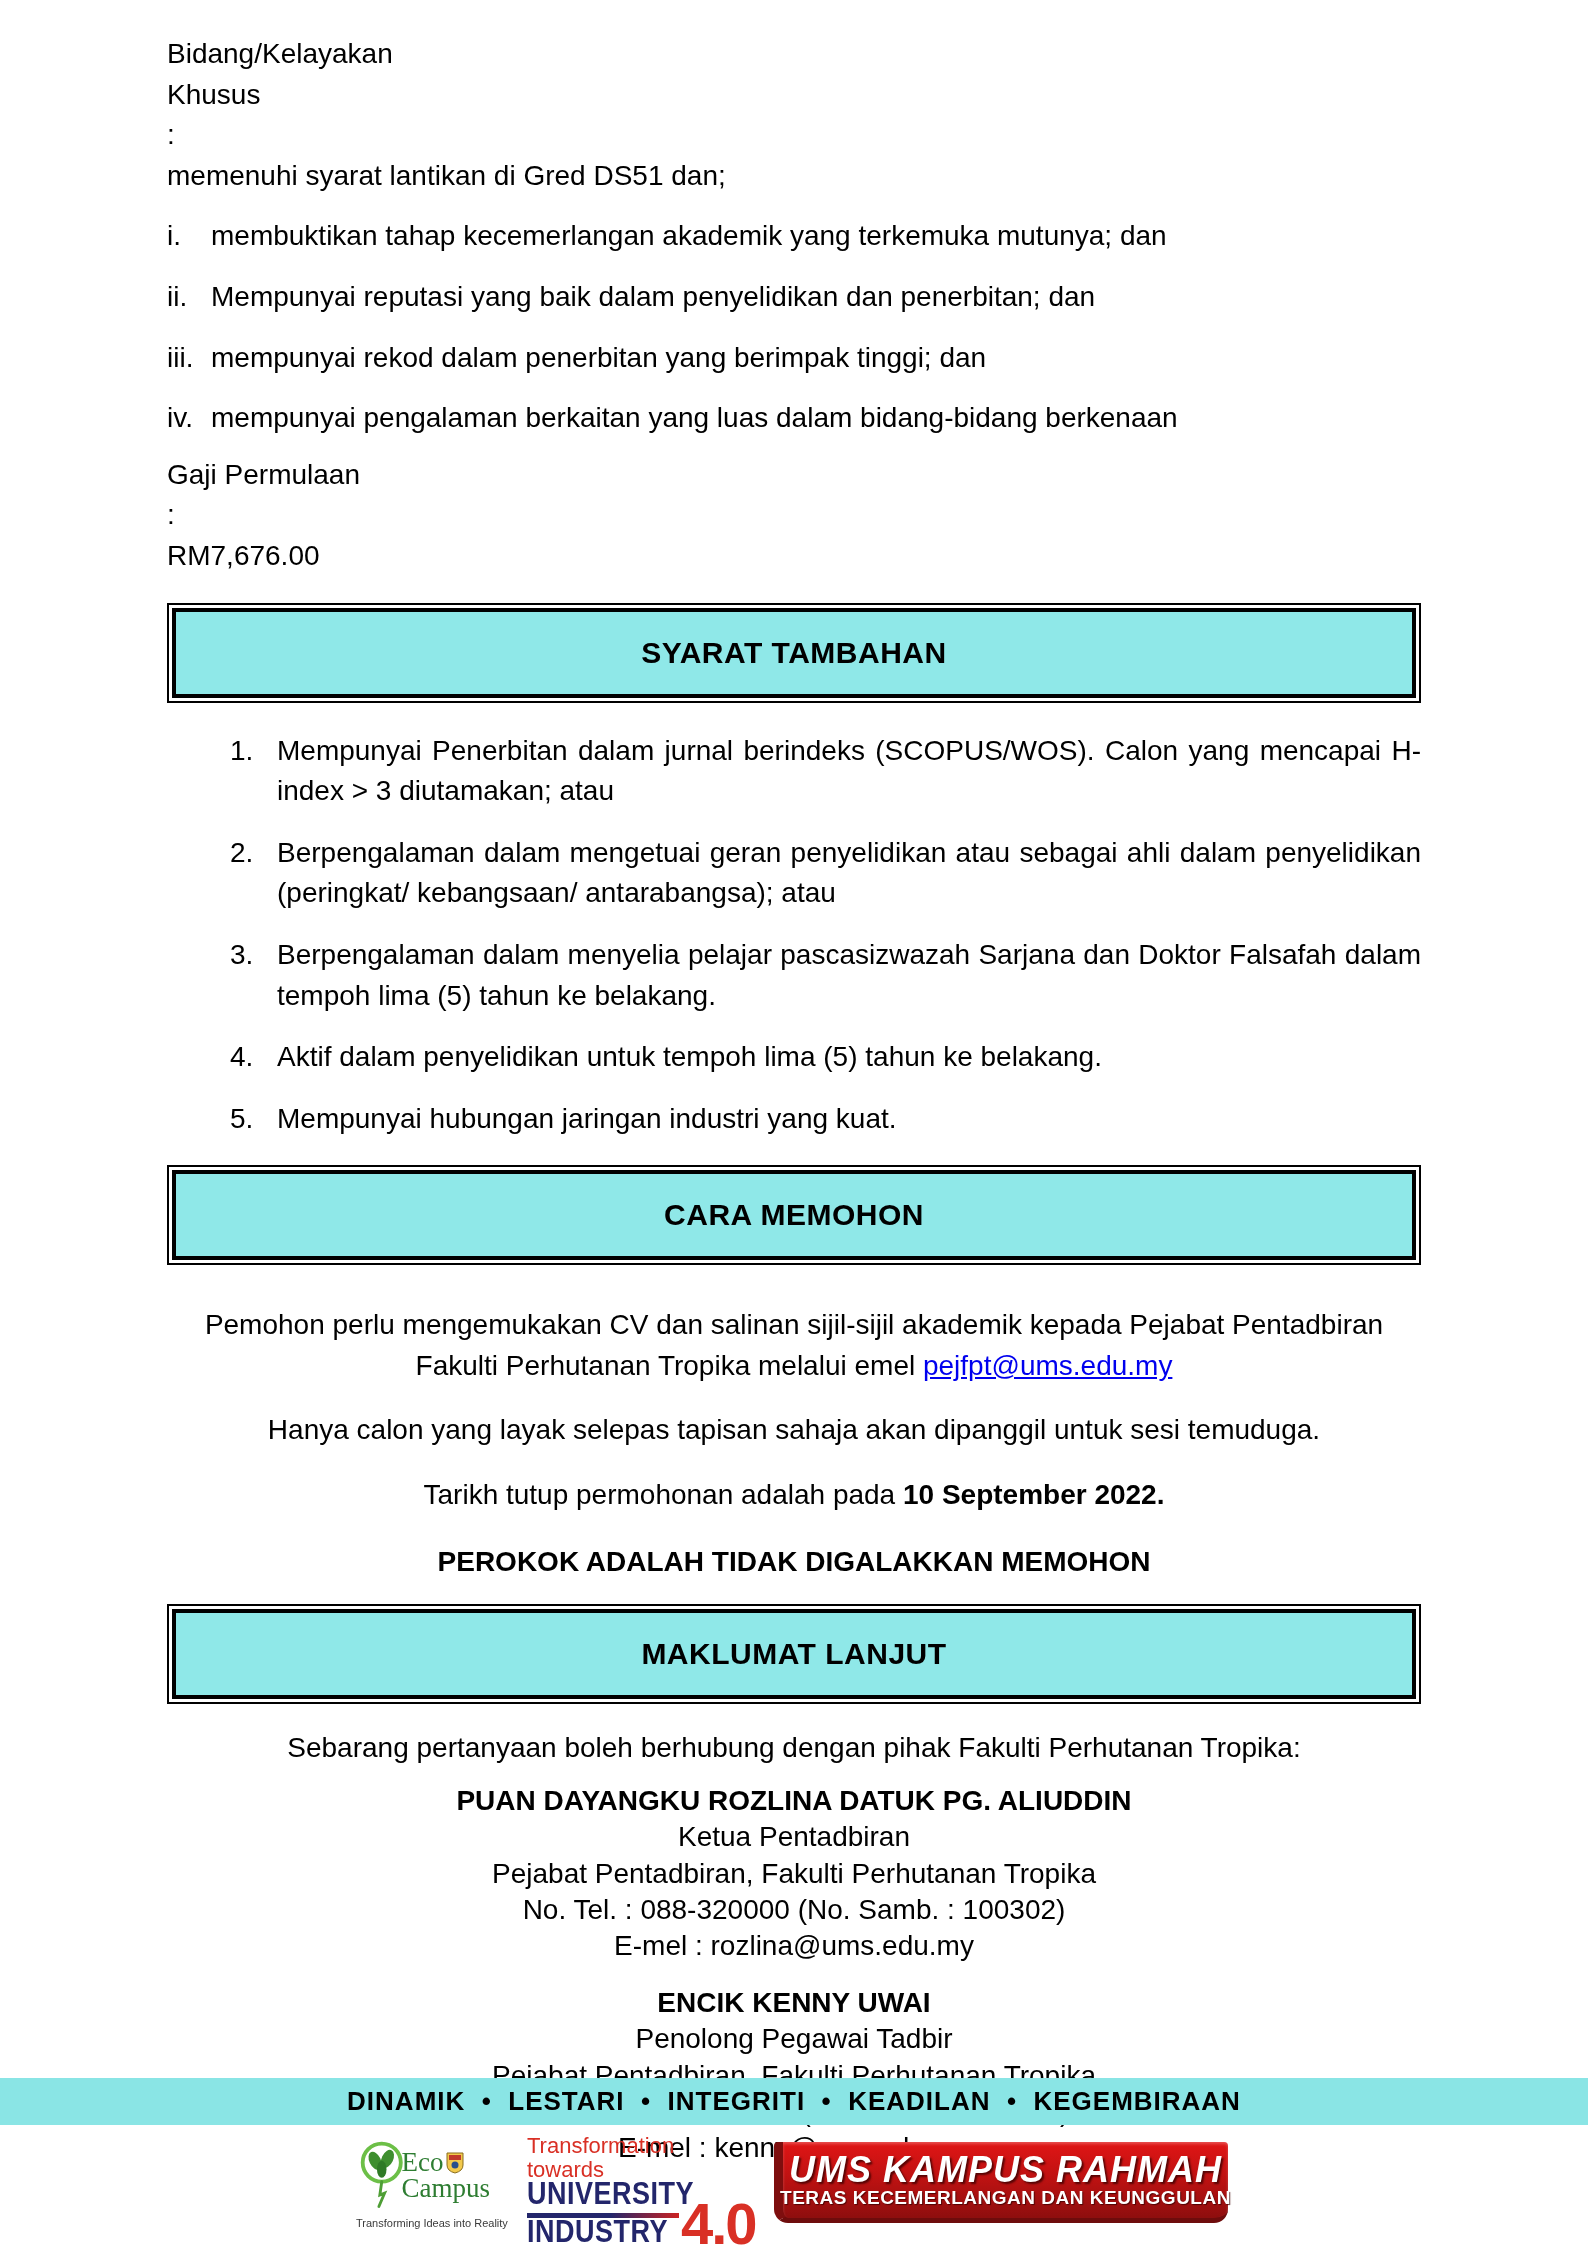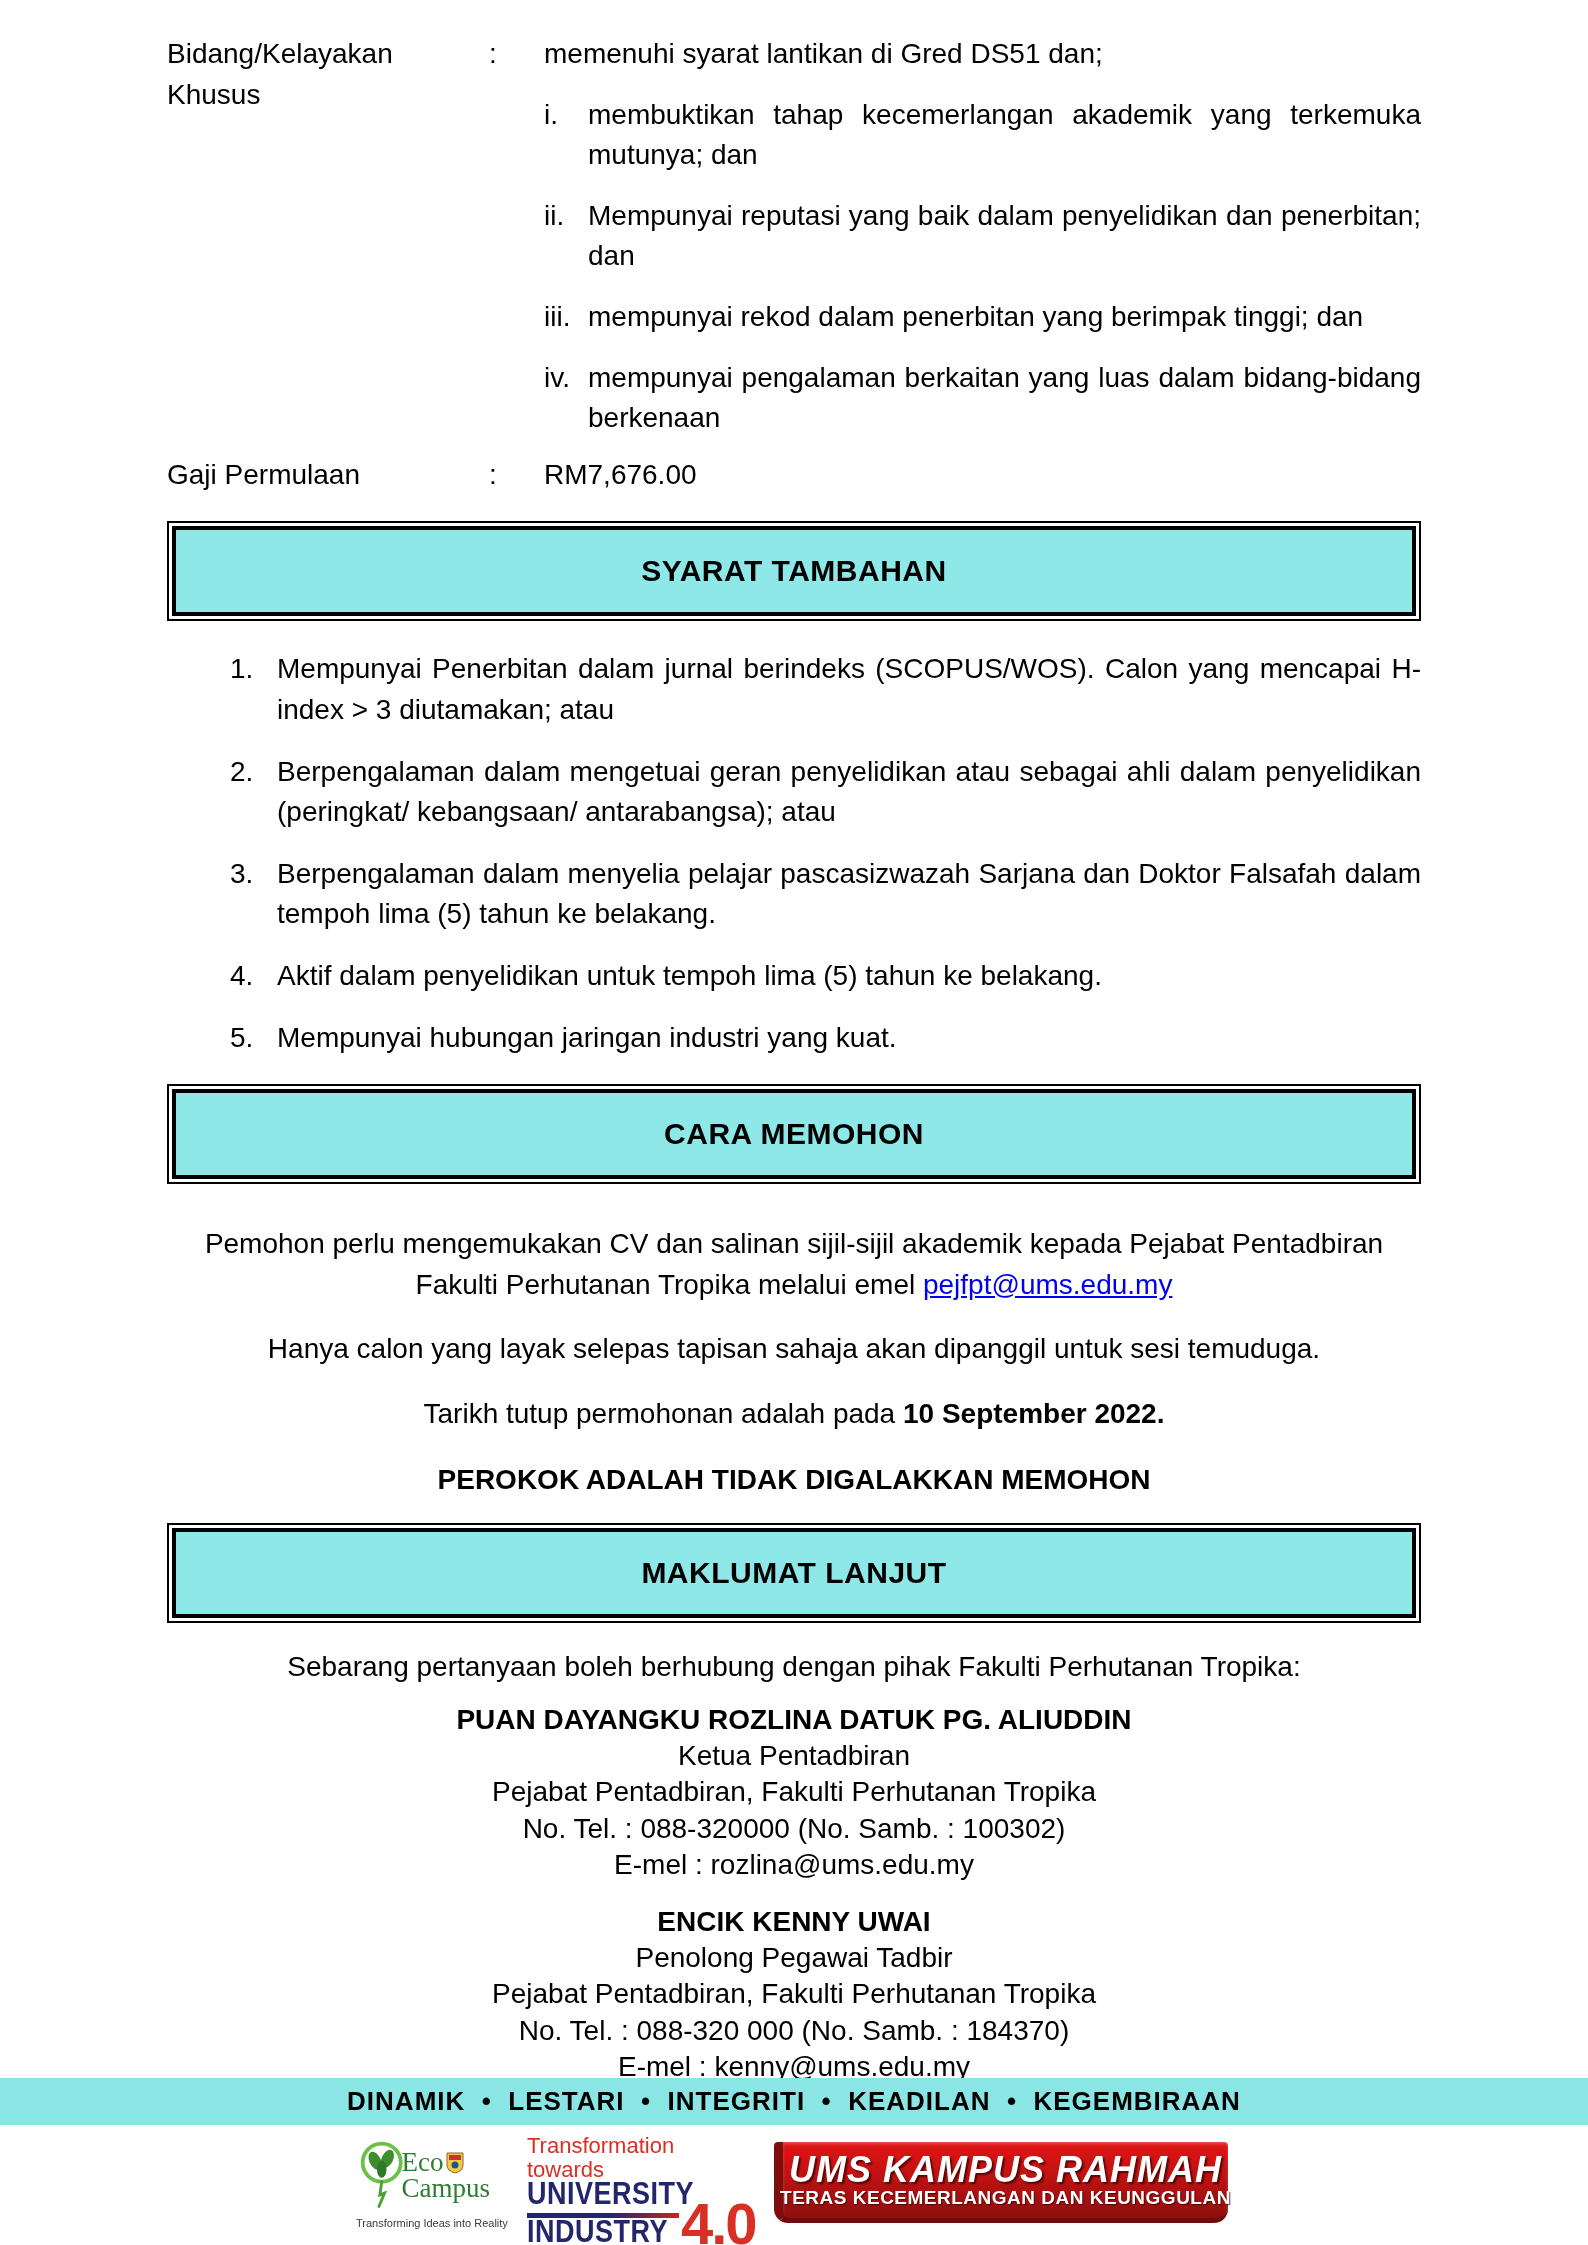--- a/index.html
+++ b/index.html
@@ -7,28 +7,28 @@
     position:relative;
     width:1588px; height:2245px;
     background:#ffffff;
     font-family:"Liberation Sans", sans-serif;
     font-size:28px; line-height:1.45; color:#000;
     overflow:hidden;
   }
   .doc { padding:34px 167px 0 167px; }
 
   
-  .spec-row { display:flex; align-items:flex-start; }
+  .spec-row { display:flex; align-items:flex-start;flex-direction:column; }
   .spec-label { width:322px; flex:none; }
   .spec-colon { width:55px; flex:none; }
   .spec-content { flex:1; }
   .ritem { display:flex; margin-top:20px; }
   .ritem .rnum { width:44px; flex:none; }
   .ritem .rtxt { flex:1; text-align:justify; }
-  .spec-row.salary { margin-top:16px;align-items:center; }
+  .spec-row.salary { margin-top:16px; }
 
   
   .banner { border:2px solid #000; padding:3px; margin-top:26px; }
   .banner-inner {
     border:4px solid #000; background:#8FE8E8;
     text-align:center; font-weight:bold; font-size:30px;
     padding:23px 0; letter-spacing:0.5px; line-height:1.2;
   }
 
   

